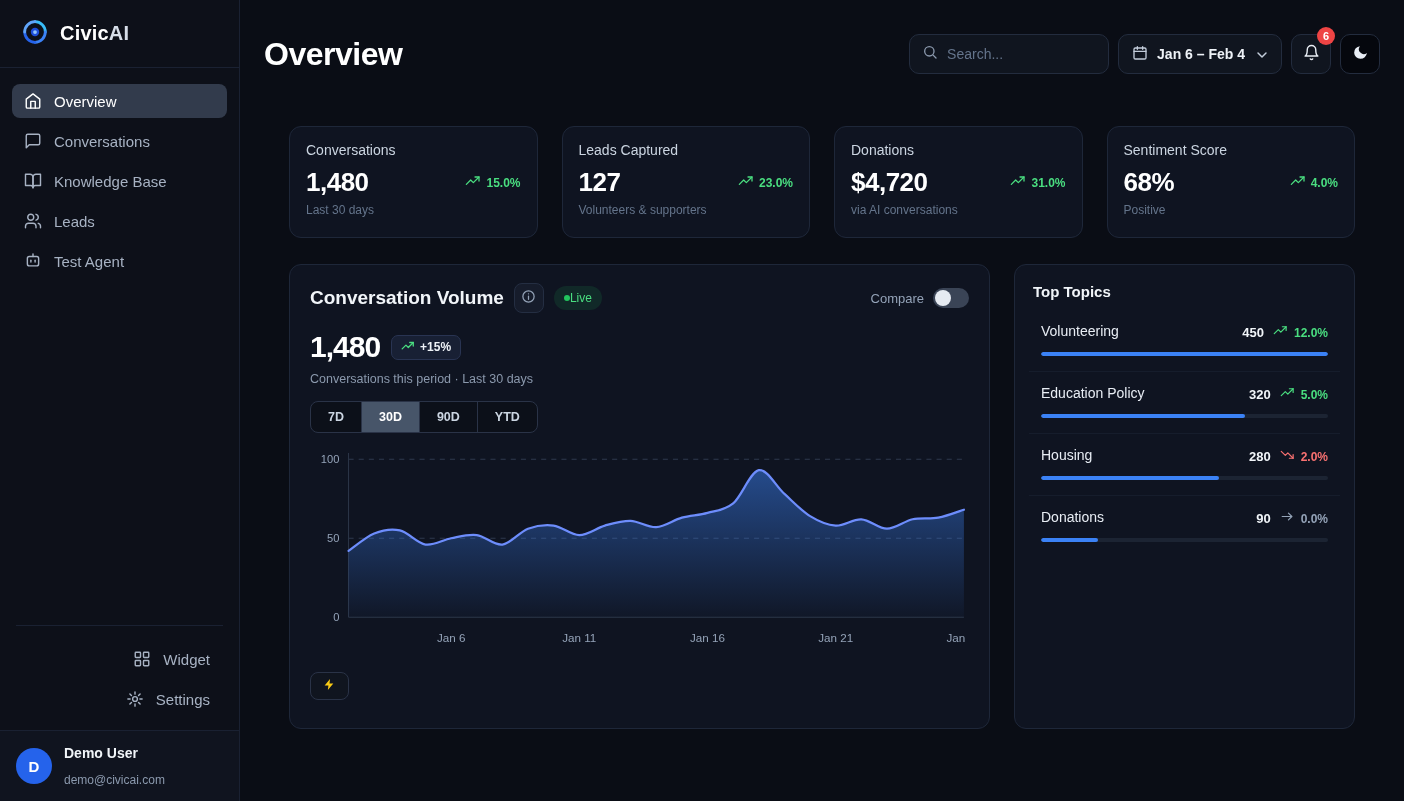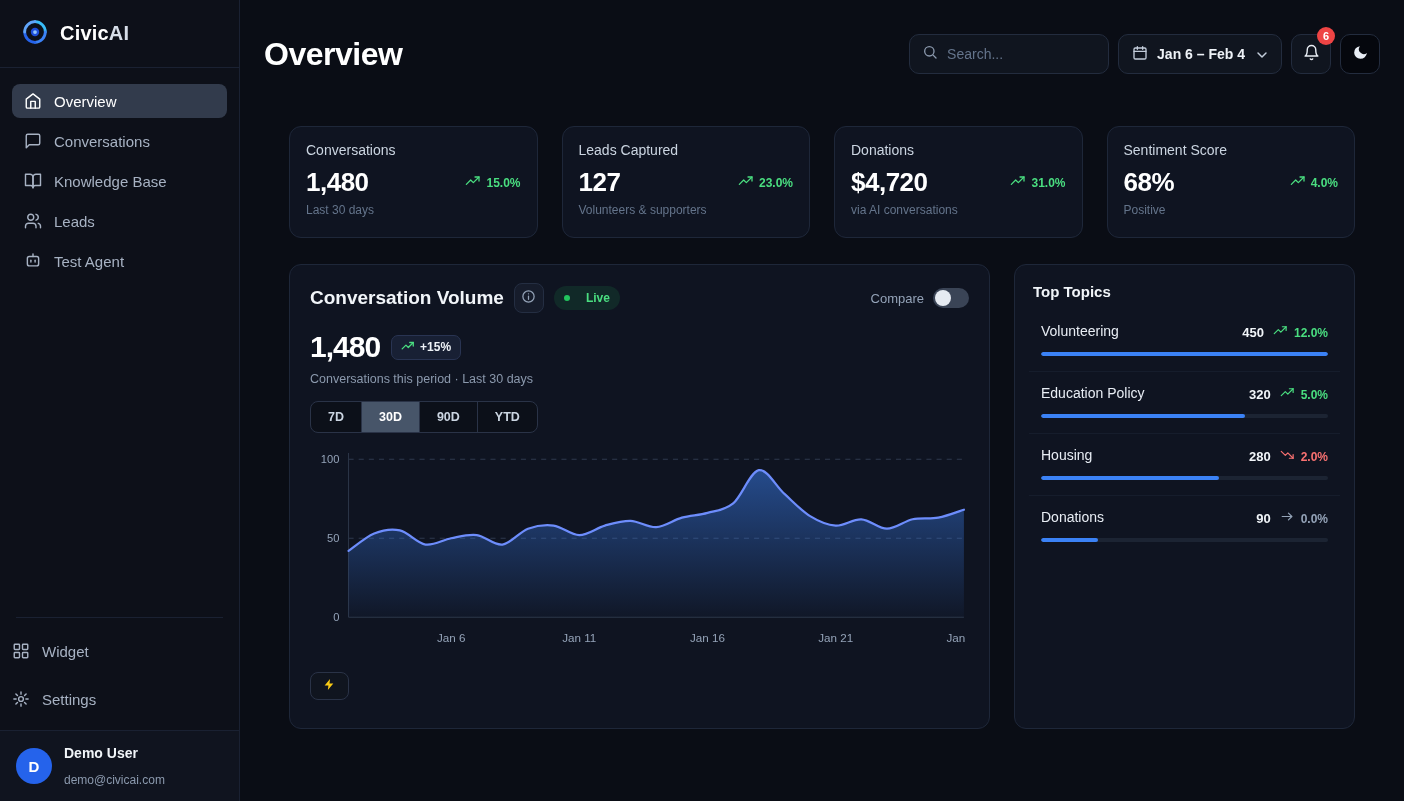--- a/index.html
+++ b/index.html
@@ -15,21 +15,21 @@
   .brand { height:68px; display:flex; align-items:center; gap:10px; padding:0 20px; border-bottom:1px solid #1a2132; }
   .brand-text { font-size:20px; font-weight:700; color:#ffffff; letter-spacing:.2px; }
   .brand-text .ai { color:#d6dde8; }
   .sidebar-nav { padding:16px 12px 8px; display:flex; flex-direction:column; gap:6px; }
   .nav-item { display:flex; align-items:center; gap:12px; padding:8px 12px; border-radius:8px; color:#a7b2c3; font-size:15px; cursor:pointer; }
   .nav-item.active { background:#323b4c; color:#ffffff; }
   .nav-item .nav-ic { display:flex; align-items:center; }
   .nav-item svg { width:18px; height:18px; }
   .spacer { flex:1; }
   .side-divider { height:1px; background:#1a2132; margin:8px 16px; }
-  .sidebar-foot { padding:8px 0 14px; display:flex; flex-direction:column; gap:14px; }
+  .sidebar-foot { padding:8px 17px 14px; display:flex; flex-direction:column; gap:6px;align-items:flex-end; }
   .user-box { border-top:1px solid #1a2132; background:#10141f; padding:14px 16px; display:flex; align-items:center; gap:12px; }
   .avatar { width:36px; height:36px; border-radius:50%; background:#2563eb; color:#fff; font-size:15px; font-weight:700; display:flex; align-items:center; justify-content:center; flex:none; }
   .user-name { font-size:14px; font-weight:700; color:#f1f5f9; }
   .user-email { font-size:12px; color:#8b99ad; margin-top:12px; }
 
   
   main { flex:1; padding:0 24px; }
   .header { height:108px; display:flex; align-items:center; justify-content:space-between; }
   .page-title { font-size:32px; font-weight:800; color:#ffffff; letter-spacing:-.5px; }
   .header-controls { display:flex; align-items:center; gap:9px; }
@@ -59,21 +59,21 @@
 
   
   .charts { display:grid; grid-template-columns:1fr 341px; gap:24px; margin-top:26px; height:465px; }
   .panel { background:#0f1421; border:1px solid #1e2739; border-radius:12px; }
 
   .vol-panel { padding:18px 20px 14px; display:flex; flex-direction:column; }
   .vol-header { display:flex; align-items:center; gap:10px; }
   .vol-title { font-size:19px; font-weight:700; color:#f1f5f9; }
   .info-btn { width:30px; height:30px; border-radius:8px; background:#161c2b; border:1px solid #242e42; color:#94a3b8; display:flex; align-items:center; justify-content:center; cursor:pointer; }
   .info-btn svg { width:15px; height:15px; }
-  .live { display:inline-flex; align-items:center; gap:16px; height:24px; padding:0 10px; border-radius:12px; background:rgba(34,197,94,.12); color:#4ade80; font-size:12px; font-weight:700; }
+  .live { display:inline-flex; align-items:center; gap:0; height:24px; padding:0 10px; border-radius:12px; background:rgba(34,197,94,.12); color:#4ade80; font-size:12px; font-weight:400; }
   .live-dot { width:6px; height:6px; border-radius:50%; background:#22c55e; }
   .compare { margin-left:auto; display:flex; align-items:center; gap:9px; color:#94a3b8; font-size:13px; }
   .toggle { width:36px; height:20px; border-radius:10px; background:#3a4456; position:relative; cursor:pointer; }
   .toggle-knob { position:absolute; top:2px; left:2px; width:16px; height:16px; border-radius:50%; background:#e6ebf2; }
 
   .vol-number-row { display:flex; align-items:center; gap:11px; margin-top:17px; }
   .vol-number { font-size:30px; font-weight:800; color:#ffffff; letter-spacing:-1px; }
   .delta { display:inline-flex; align-items:center; gap:5px; padding:3px 9px; border-radius:7px; background:#182034; border:1px solid #293452; color:#eef2f7; font-size:12px; font-weight:700; }
   .delta svg { width:14px; height:14px; color:#4ade80; }
   .vol-sub { margin-top:8px; font-size:12.5px; color:#8b99ad; }

